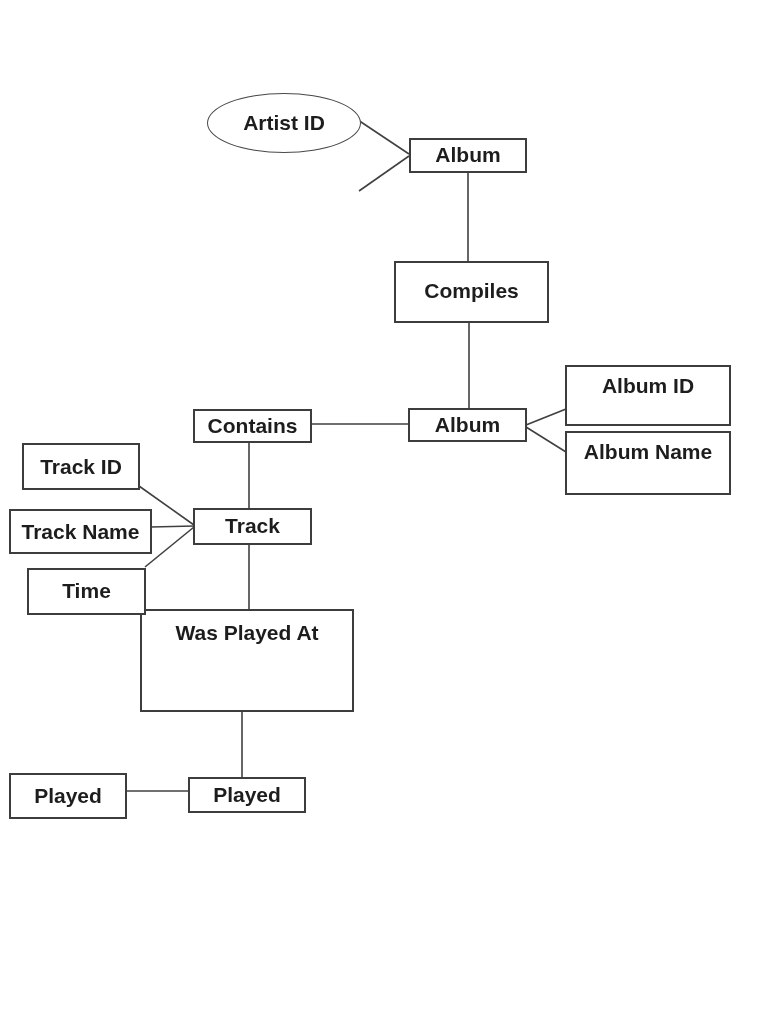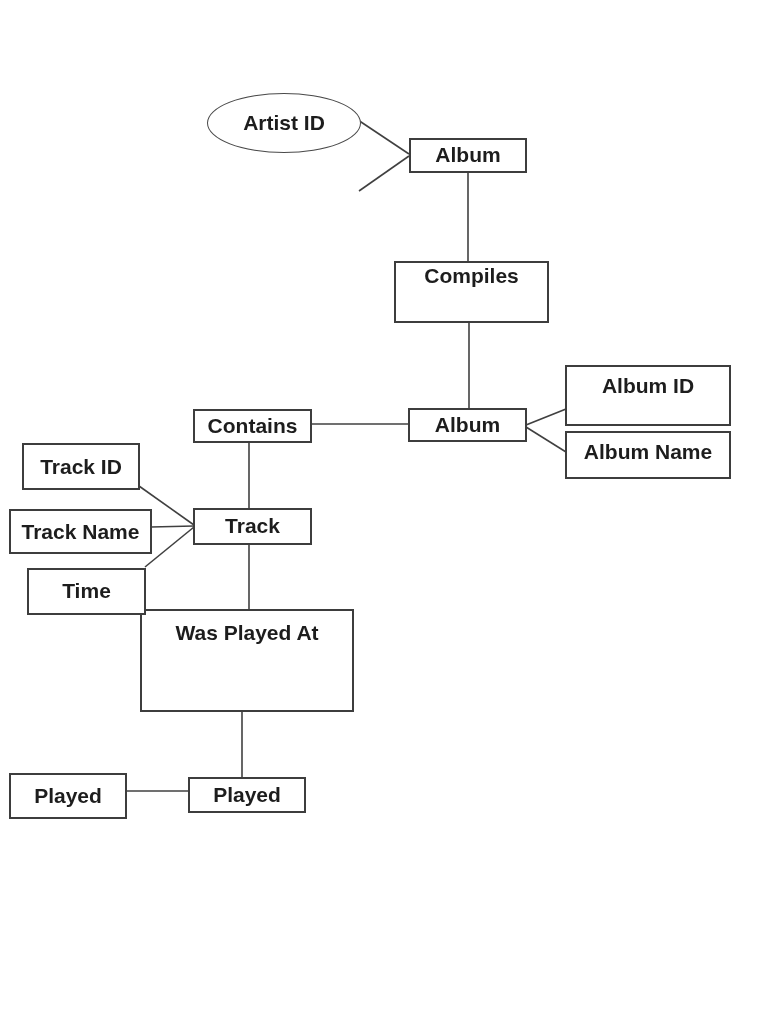--- a/index.html
+++ b/index.html
@@ -42,24 +42,24 @@
     border-width: 1.5px;
     border-color: #4a4a4a;
   }
   .node.top-label {
     align-items: flex-start;
   }
   
   #n-artist-id      { left: 207px; top:  93px; width: 154px; height: 60px; }
   #n-artist-name    { left: 206px; top: 161px; width: 156px; height: 62px; }
   #n-artist         { left: 409px; top: 138px; width: 118px; height: 35px; }
-  #n-compiles       { left: 394px; top: 261px; width: 155px; height: 62px; padding-top: 1px; }
+  #n-compiles       { left: 394px; top: 261px; width: 155px; height: 62px; padding-top: 16px; }
   #n-album          { left: 408px; top: 408px; width: 119px; height: 34px; }
   #n-album-id       { left: 565px; top: 365px; width: 166px; height: 61px; padding-top: 7px; }
-  #n-album-name     { left: 565px; top: 431px; width: 166px; height: 48px; padding-top: 7px; }
+  #n-album-name     { left: 565px; top: 431px; width: 166px; height: 64px; padding-top: 7px; }
   #n-contains       { left: 193px; top: 409px; width: 119px; height: 34px; }
   #n-track          { left: 193px; top: 508px; width: 119px; height: 37px; }
   #n-track-id       { left:  22px; top: 443px; width: 118px; height: 47px; padding-top: 10px; }
   #n-track-name     { left:   9px; top: 509px; width: 143px; height: 45px; padding-top: 9px; }
   #n-was-played-at  { left: 140px; top: 609px; width: 214px; height: 103px; padding-top: 10px; }
   #n-time           { left:  27px; top: 568px; width: 119px; height: 47px; padding-top: 9px; }
   #n-played-entity  { left:   9px; top: 773px; width: 118px; height: 46px; padding-top: 9px; border-width: 2.5px; }
   #n-played-rel     { left: 188px; top: 777px; width: 118px; height: 36px; }
 </style>
 </head>

